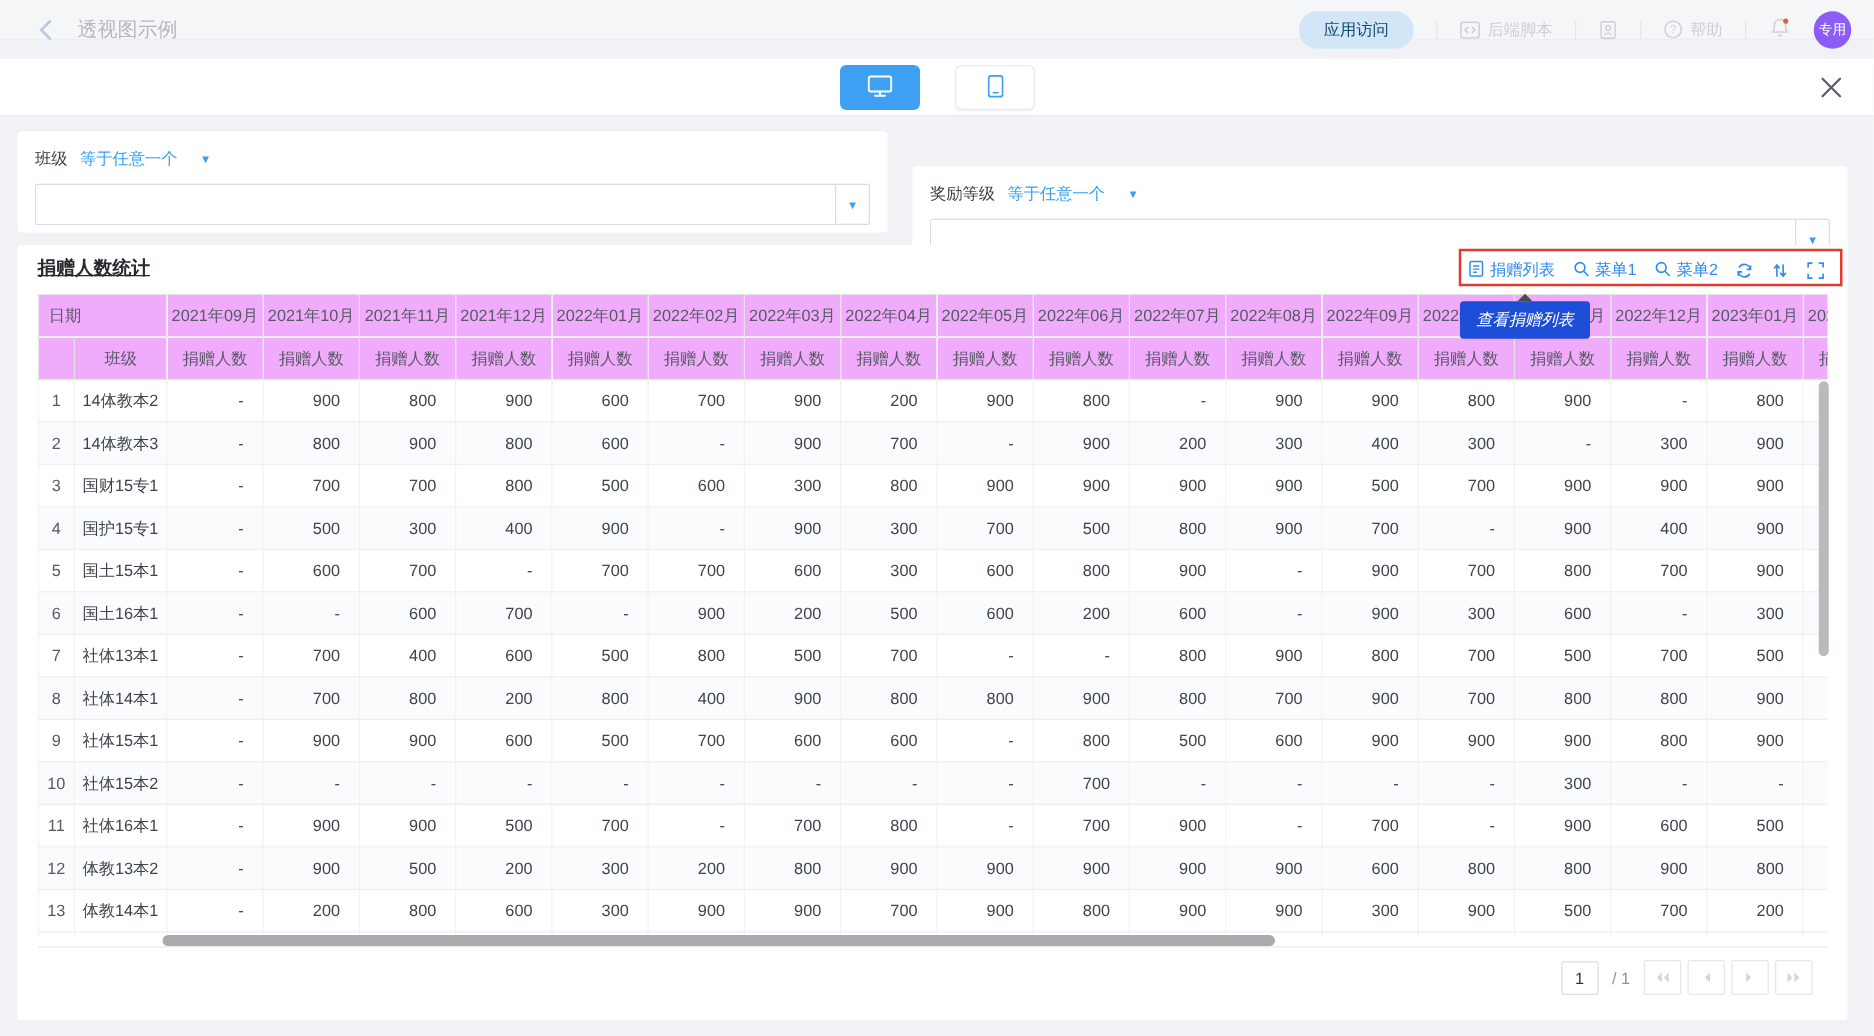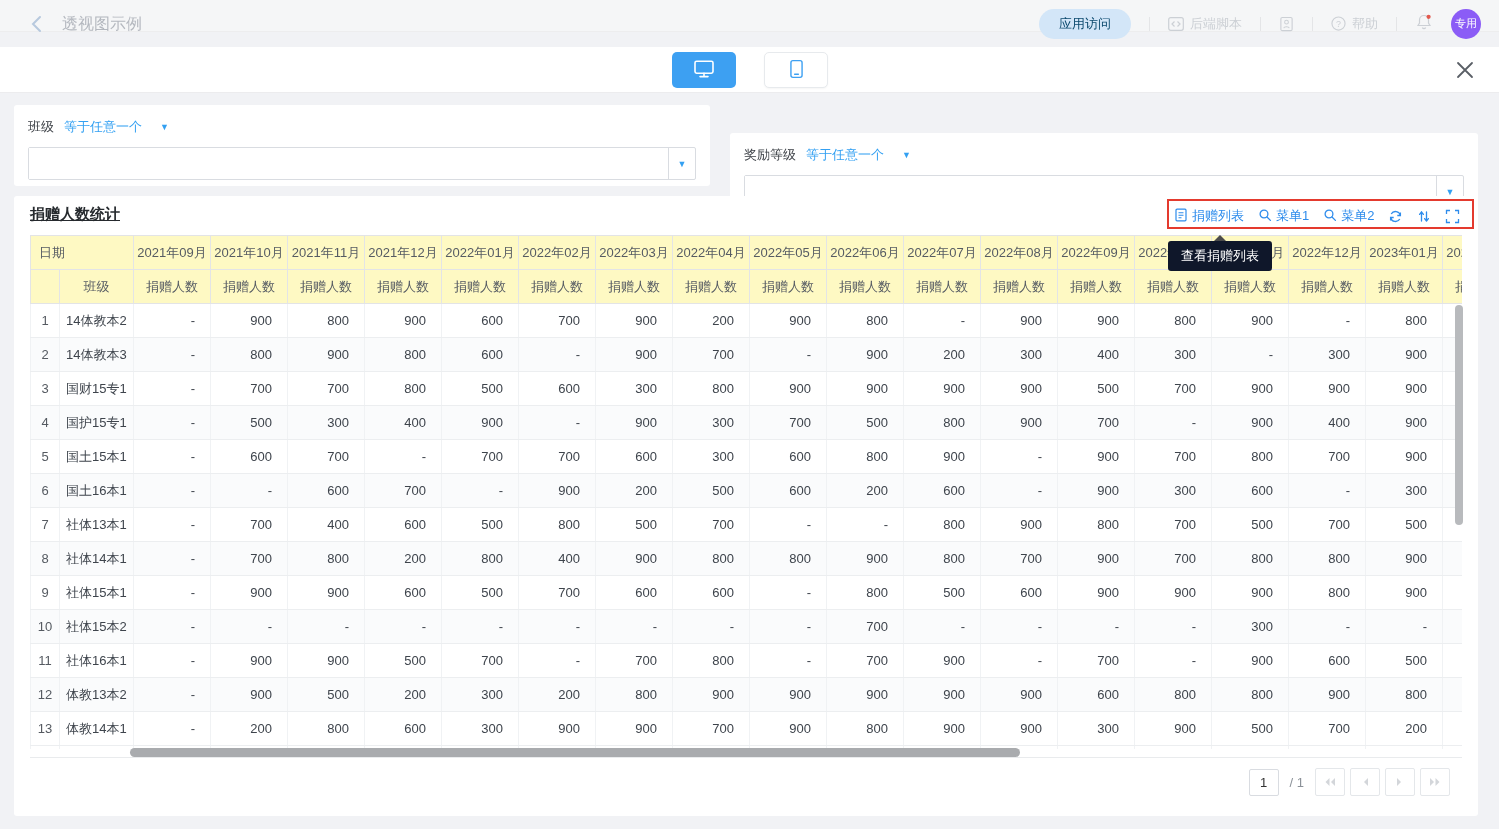--- a/index.html
+++ b/index.html
@@ -40,27 +40,27 @@
 
   
   .table-card { left:14px; top:196px; width:1464px; height:620px; }
   .panel-title { position:absolute; left:16px; top:9px; font-size:15px; font-weight:bold; color:#262a2e;text-decoration:underline; }
 
   .anno-box { position:absolute; left:1153px; top:3px; width:307px; height:30px; border:2px solid #e43a2e; }
   .tbl-toolbar { position:absolute; left:1160px; top:5px; height:30px; display:flex; align-items:center; gap:14px; color:#2e8cec; font-size:13px; }
   .tbl-menu-item { display:flex; align-items:center; gap:4px; cursor:pointer; white-space:nowrap; }
   .tbl-icon-btn { display:flex; align-items:center; cursor:pointer; }
 
-  .tooltip { position:absolute; left:1154px; top:45px; width:104px; height:30px; background:#0f172a; border-radius:3px; color:#fff; font-size:13px; display:flex; align-items:center; justify-content:center; z-index:5; }
+  .tooltip { position:absolute; left:1154px; top:45px; width:104px; height:30px; background:#1d4ed8; border-radius:3px; color:#fff; font-size:13px; display:flex; align-items:center; justify-content:center; z-index:5;font-style:italic; }
   .tooltip:before { content:""; position:absolute; top:-6px; left:46px; border-left:6px solid transparent; border-right:6px solid transparent; border-bottom:6px solid #4b4b4b; }
 
   .table-wrap { position:absolute; left:16px; top:39px; width:1432px; height:514px; overflow:hidden; }
   table.pivot { border-collapse:collapse; table-layout:fixed; width:1489px; }
   table.pivot th, table.pivot td { height:34px; font-size:13px; font-weight:normal; overflow:hidden; white-space:nowrap; }
-  table.pivot th { background:#fef9c3; color:#565b63; border:1px solid #e3e4e6; text-align:center;margin-top:16px; }
+  table.pivot th { background:#f0abfc; color:#565b63; border:1px solid #e3e4e6; text-align:center;margin-top:16px; }
   table.pivot th.c-corner { text-align:left; padding-left:8px; }
   table.pivot td { background:#fff; color:#3e444c; border-right:1px solid #f0f2f4; border-bottom:1px solid #eceef0; border-left:1px solid #f0f2f4; }
   table.pivot tr.alt td { background:#fafbfc; }
   table.pivot td.num { text-align:center; color:#555a61; }
   table.pivot td.cls { text-align:left; padding-left:6px; }
   table.pivot td.val { text-align:right; padding-right:15px; }
   col.c-num { width:29px; } col.c-cls { width:74px; } col.c-m { width:77px; }
 
   .vscroll { position:absolute; left:1441px; top:109px; width:8px; height:220px; background:#b8babd; border-radius:4px; cursor:pointer; }
   .hscroll { position:absolute; left:116px; top:552px; width:890px; height:9px; background:#a9abae; border-radius:5px; cursor:pointer; }

